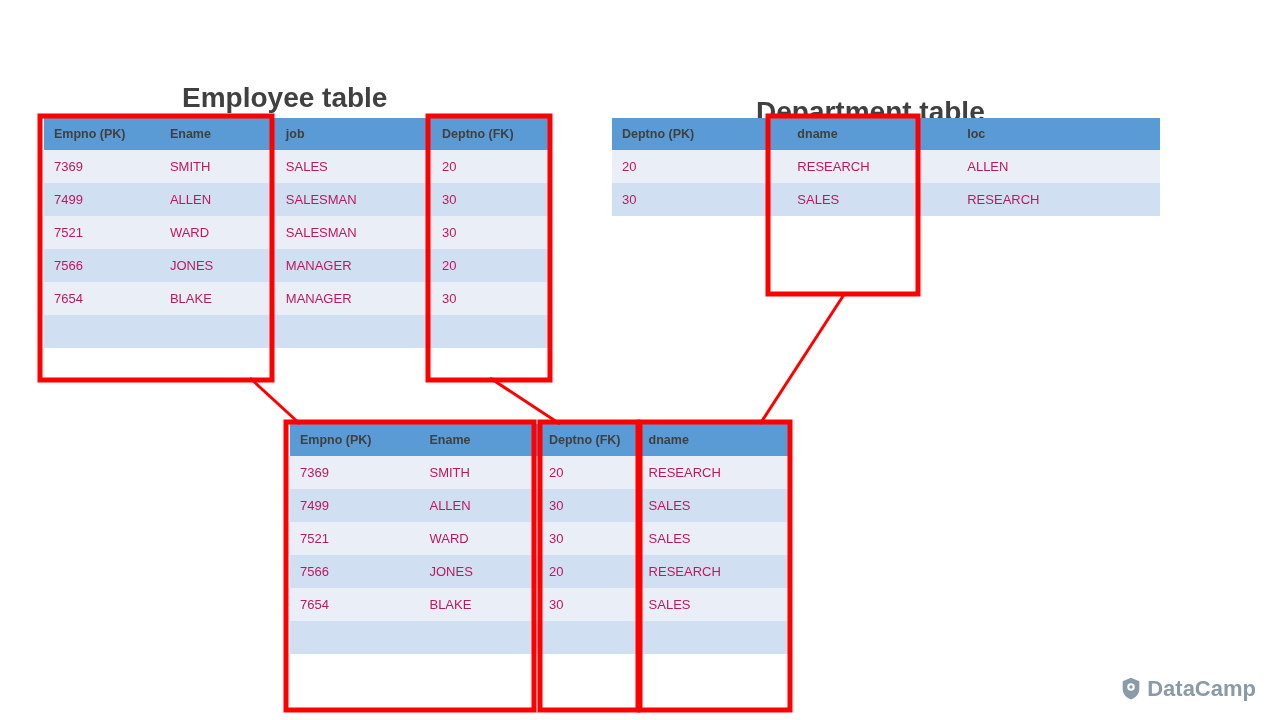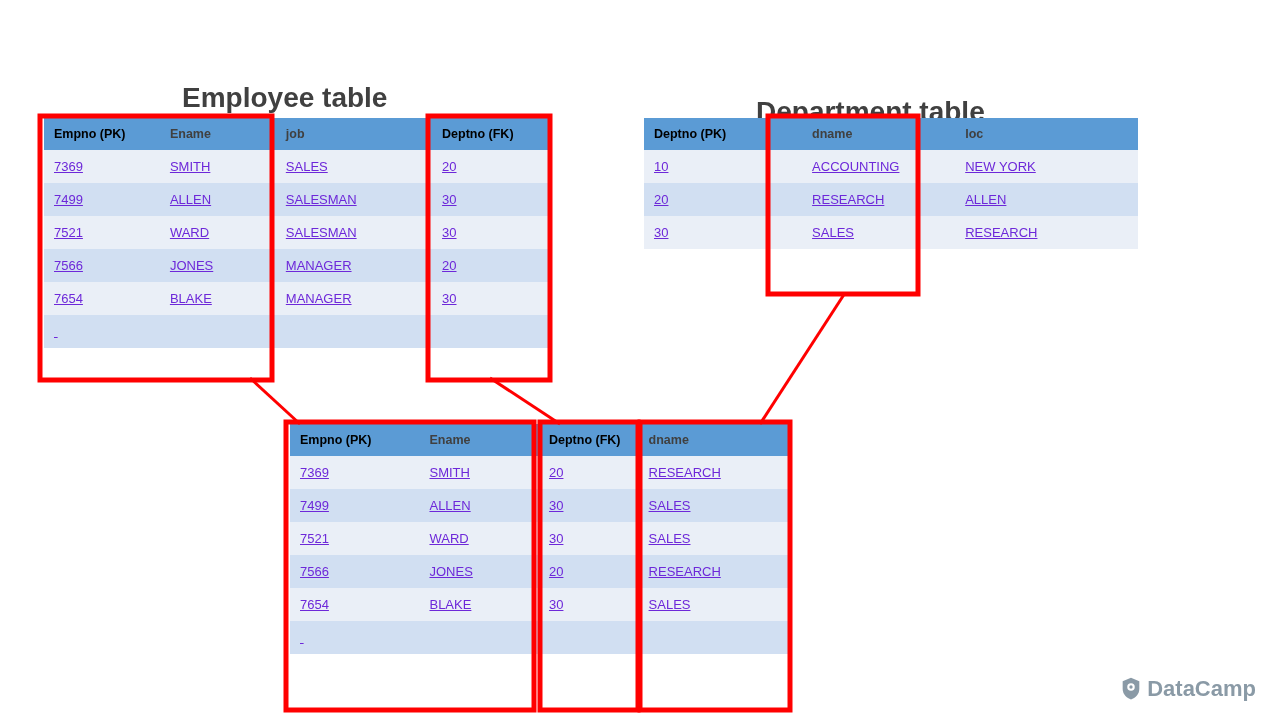--- a/index.html
+++ b/index.html
@@ -28,26 +28,26 @@
     font-weight: 400;
   }
   .tbl th {
     background: #5b9bd5;
     color: #404040;
     font-weight: 700;
     font-size: 12.5px;
     vertical-align: top;
   }
   .tbl th.key {
-    color: #000000;
+    color: #404040;
     margin-left: 40px;
   }
   .tbl tr:nth-child(odd) td { background: #eaeff7; }
   .tbl tr:nth-child(even) td { background: #d1dff2; }
-  .tbl td { color: #6d28d9; text-decoration: underline; }
+  .tbl td { color: #be185d; }
   svg.overlay {
     position: absolute;
     top: 0; left: 0;
     width: 1280px; height: 720px;
     pointer-events: none;
   }
   .logo {
     position: absolute;
     right: 24px;
     bottom: 18px;
@@ -117,39 +117,34 @@
       </tr>
     <tr>
         <td>&nbsp;</td>
         <td></td>
         <td></td>
         <td></td>
       </tr>
   </tbody>
 </table>
 
-<table class="tbl" style="left:644px; top:118px; width:494px;">
+<table class="tbl" style="left:612px; top:118px; width:548px;">
   <colgroup>
       <col style="width:32%">
       <col style="width:31%">
       <col style="width:37%">
     </colgroup>
   <thead>
     <tr>
       <th class="key">Deptno (PK)</th>
       <th>dname</th>
       <th>loc</th>
     </tr>
   </thead>
   <tbody>
-    <tr>
-        <td>10</td>
-        <td>ACCOUNTING</td>
-        <td>NEW YORK</td>
-      </tr>
     <tr>
         <td>20</td>
         <td>RESEARCH</td>
         <td>ALLEN</td>
       </tr>
     <tr>
         <td>30</td>
         <td>SALES</td>
         <td>RESEARCH</td>
       </tr>

